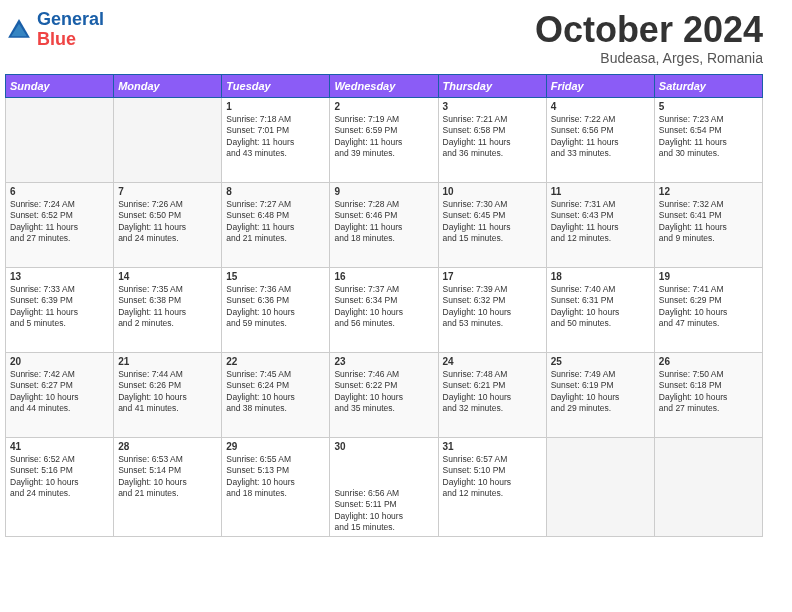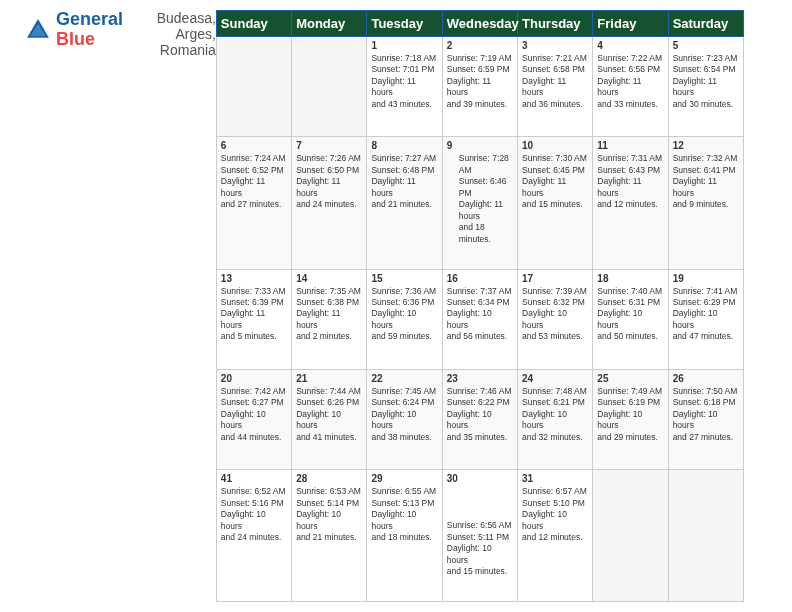--- a/index.html
+++ b/index.html
@@ -6,23 +6,23 @@
     body {
       width: 792px;
       height: 612px;
       font-family: Arial, sans-serif;
       background: #fff;
       overflow: hidden;
     }
     .page {
       width: 768px;
       height: 612px;
-      padding: 10px 24px;
+      padding: 10px 5px;
       display: flex;
-      flex-direction: row;
+      flex-direction: column;
     }
     .header {
       display: flex;
       justify-content: space-between;
       align-items: flex-start;
       margin-bottom: 8px;
     }
     .logo {
       display: flex;
       align-items: center;
@@ -53,27 +53,28 @@
     .location {
       font-size: 14px;
       color: #555;
     }
     table {
       width: 100%;
       border-collapse: collapse;
       table-layout: fixed;
     }
     thead tr th {
-      background-color: #14532d;
+      background-color: #8b5cf6;
       color: white;
-      font-size: 13px;
+      font-size: 11px;
       font-weight: bold;
       padding: 5px 4px;
       text-align: left;
       border: 1px solid #1a5fa8;
+      font-style: italic;
     }
     tbody tr td {
       vertical-align: top;
       border: 1px solid #ccc;
       padding: 3px 4px;
       font-size: 9px;
       color: #333;
       height: 85px;
       background: #fff;
     }
@@ -104,20 +105,21 @@
       <svg class="logo-icon" viewBox="0 0 36 36">
         <polygon points="18,4 32,28 4,28" fill="#1a5fa8"></polygon>
         <polygon points="18,10 28,26 8,26" fill="#4a9fd4" opacity="0.6"></polygon>
       </svg>
       <div class="logo-text">
         <div><span>General</span></div>
         <div><span style="color:#ef4444;">Blue</span></div>
       </div>
     </div>
     <div class="title-section">
+      <div class="month-title">October 2024</div>
       <div class="location">Budeasa, Arges, Romania</div>
     </div>
   </div>
 
   <table>
     <thead>
       <tr>
       <th>Sunday</th>
           <th>Monday</th>
           <th>Tuesday</th>
@@ -184,21 +186,21 @@
           </td>
           <td>
             <span class="day-num">8</span>
             <div class="cell-content" style="white-space: pre-line;">Sunrise: 7:27 AM
 Sunset: 6:48 PM
 Daylight: 11 hours
 and 21 minutes.</div>
           </td>
           <td>
             <span class="day-num">9</span>
-            <div class="cell-content" style="white-space: pre-line; margin-left: 12px;">Sunrise: 7:28 AM
+            <div class="cell-content" style="white-space: pre-line;">Sunrise: 7:28 AM
 Sunset: 6:46 PM
 Daylight: 11 hours
 and 18 minutes.</div>
           </td>
           <td>
             <span class="day-num">10</span>
             <div class="cell-content" style="white-space: pre-line;">Sunrise: 7:30 AM
 Sunset: 6:45 PM
 Daylight: 11 hours
 and 15 minutes.</div>

